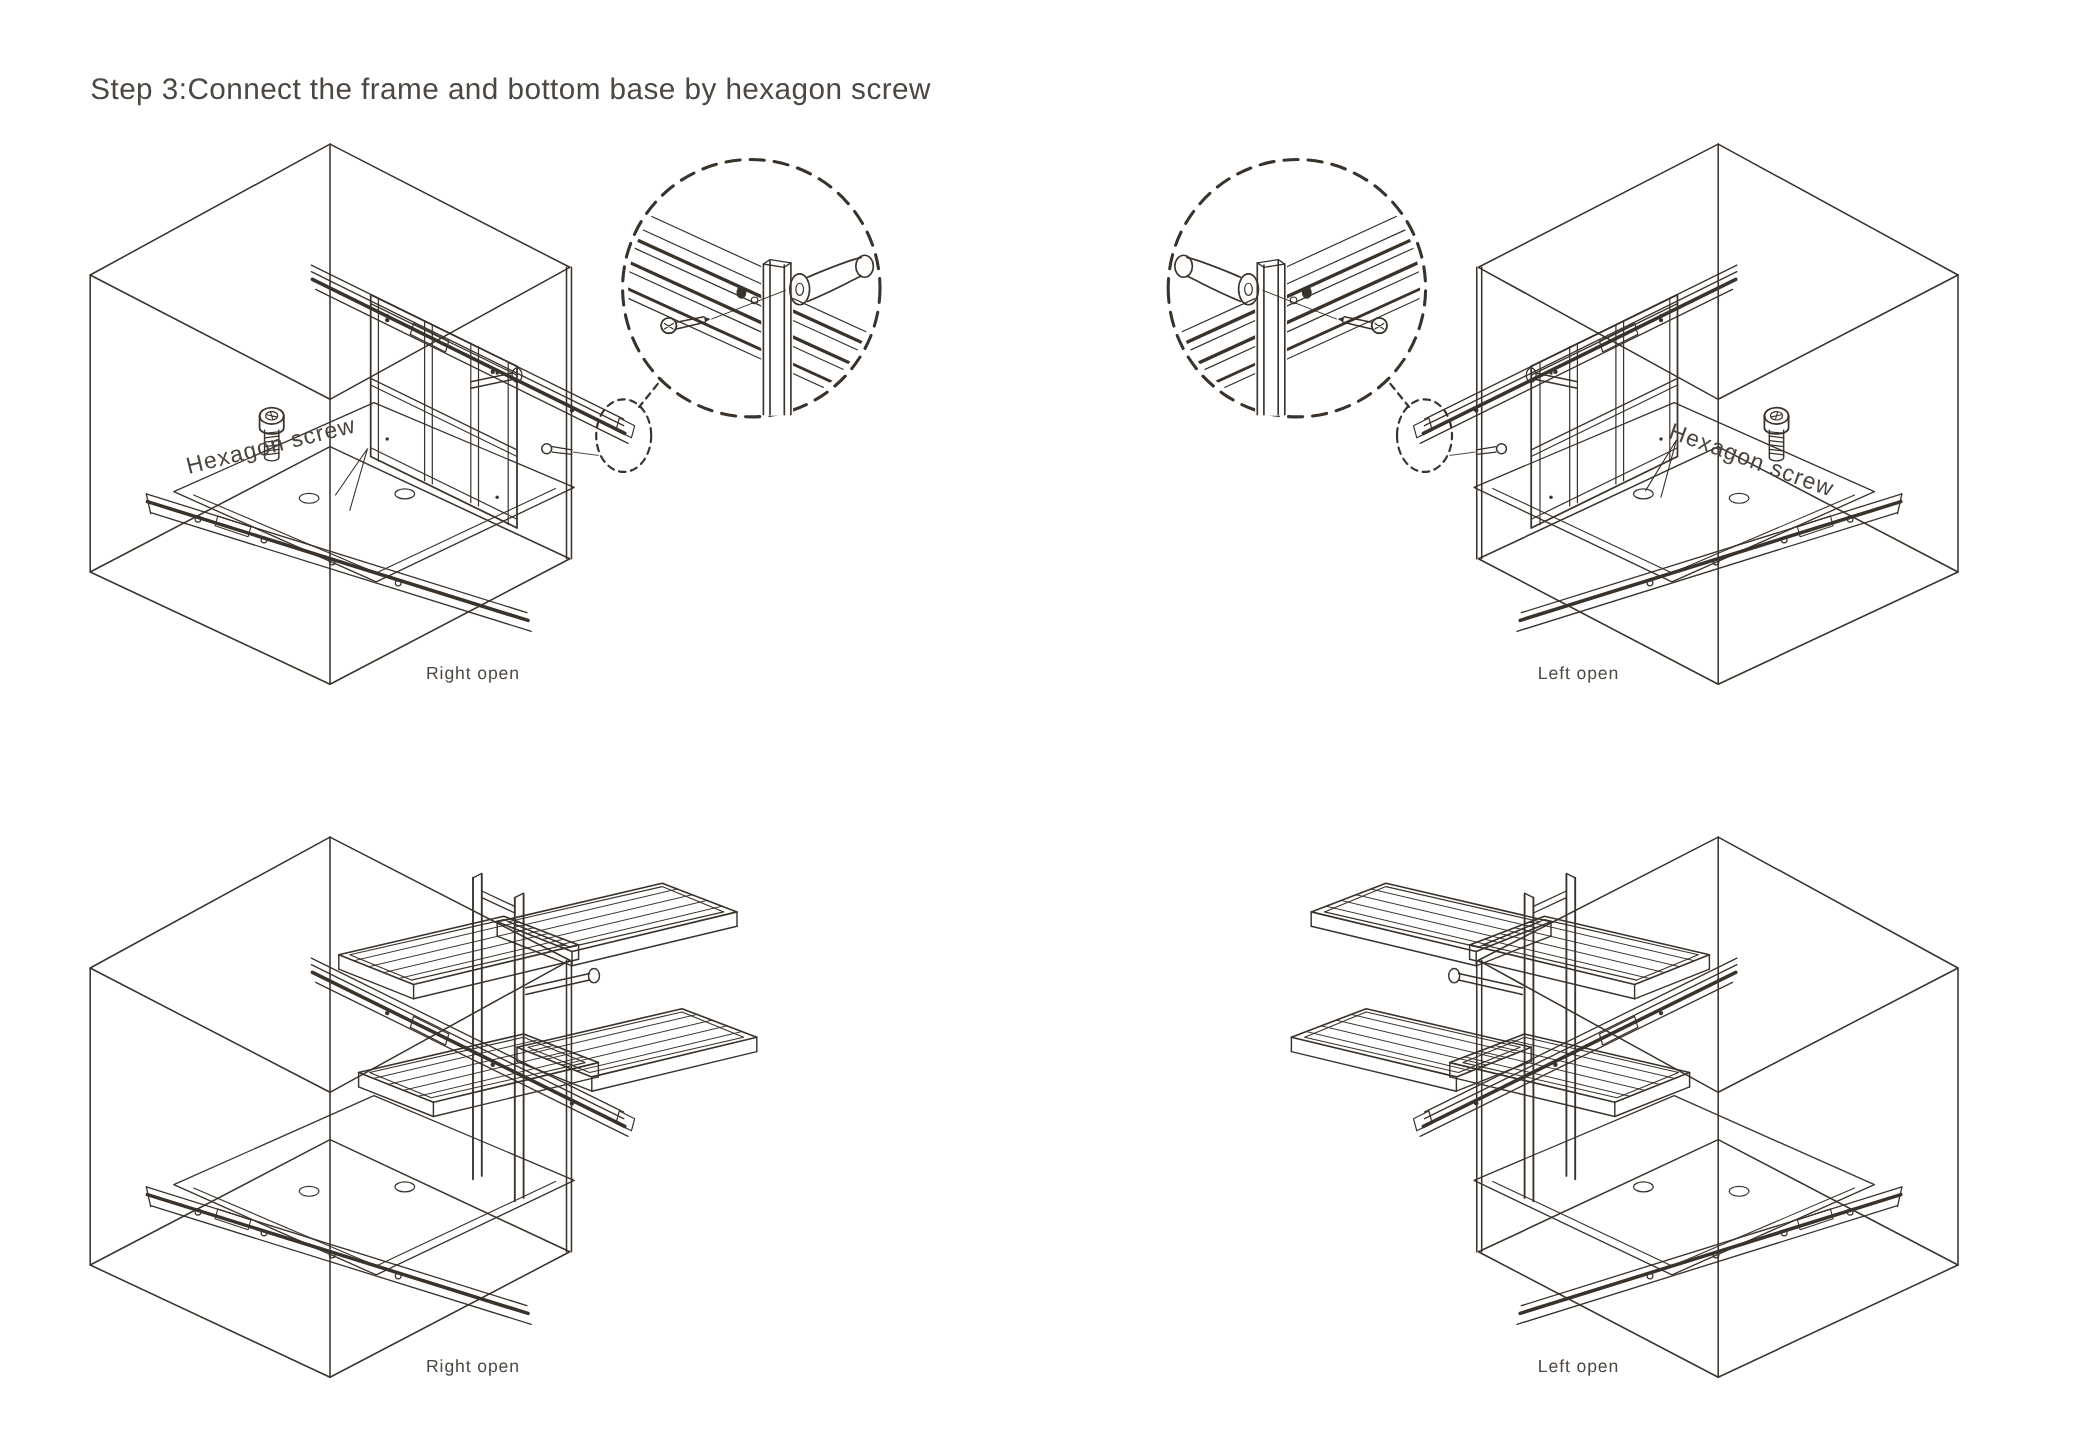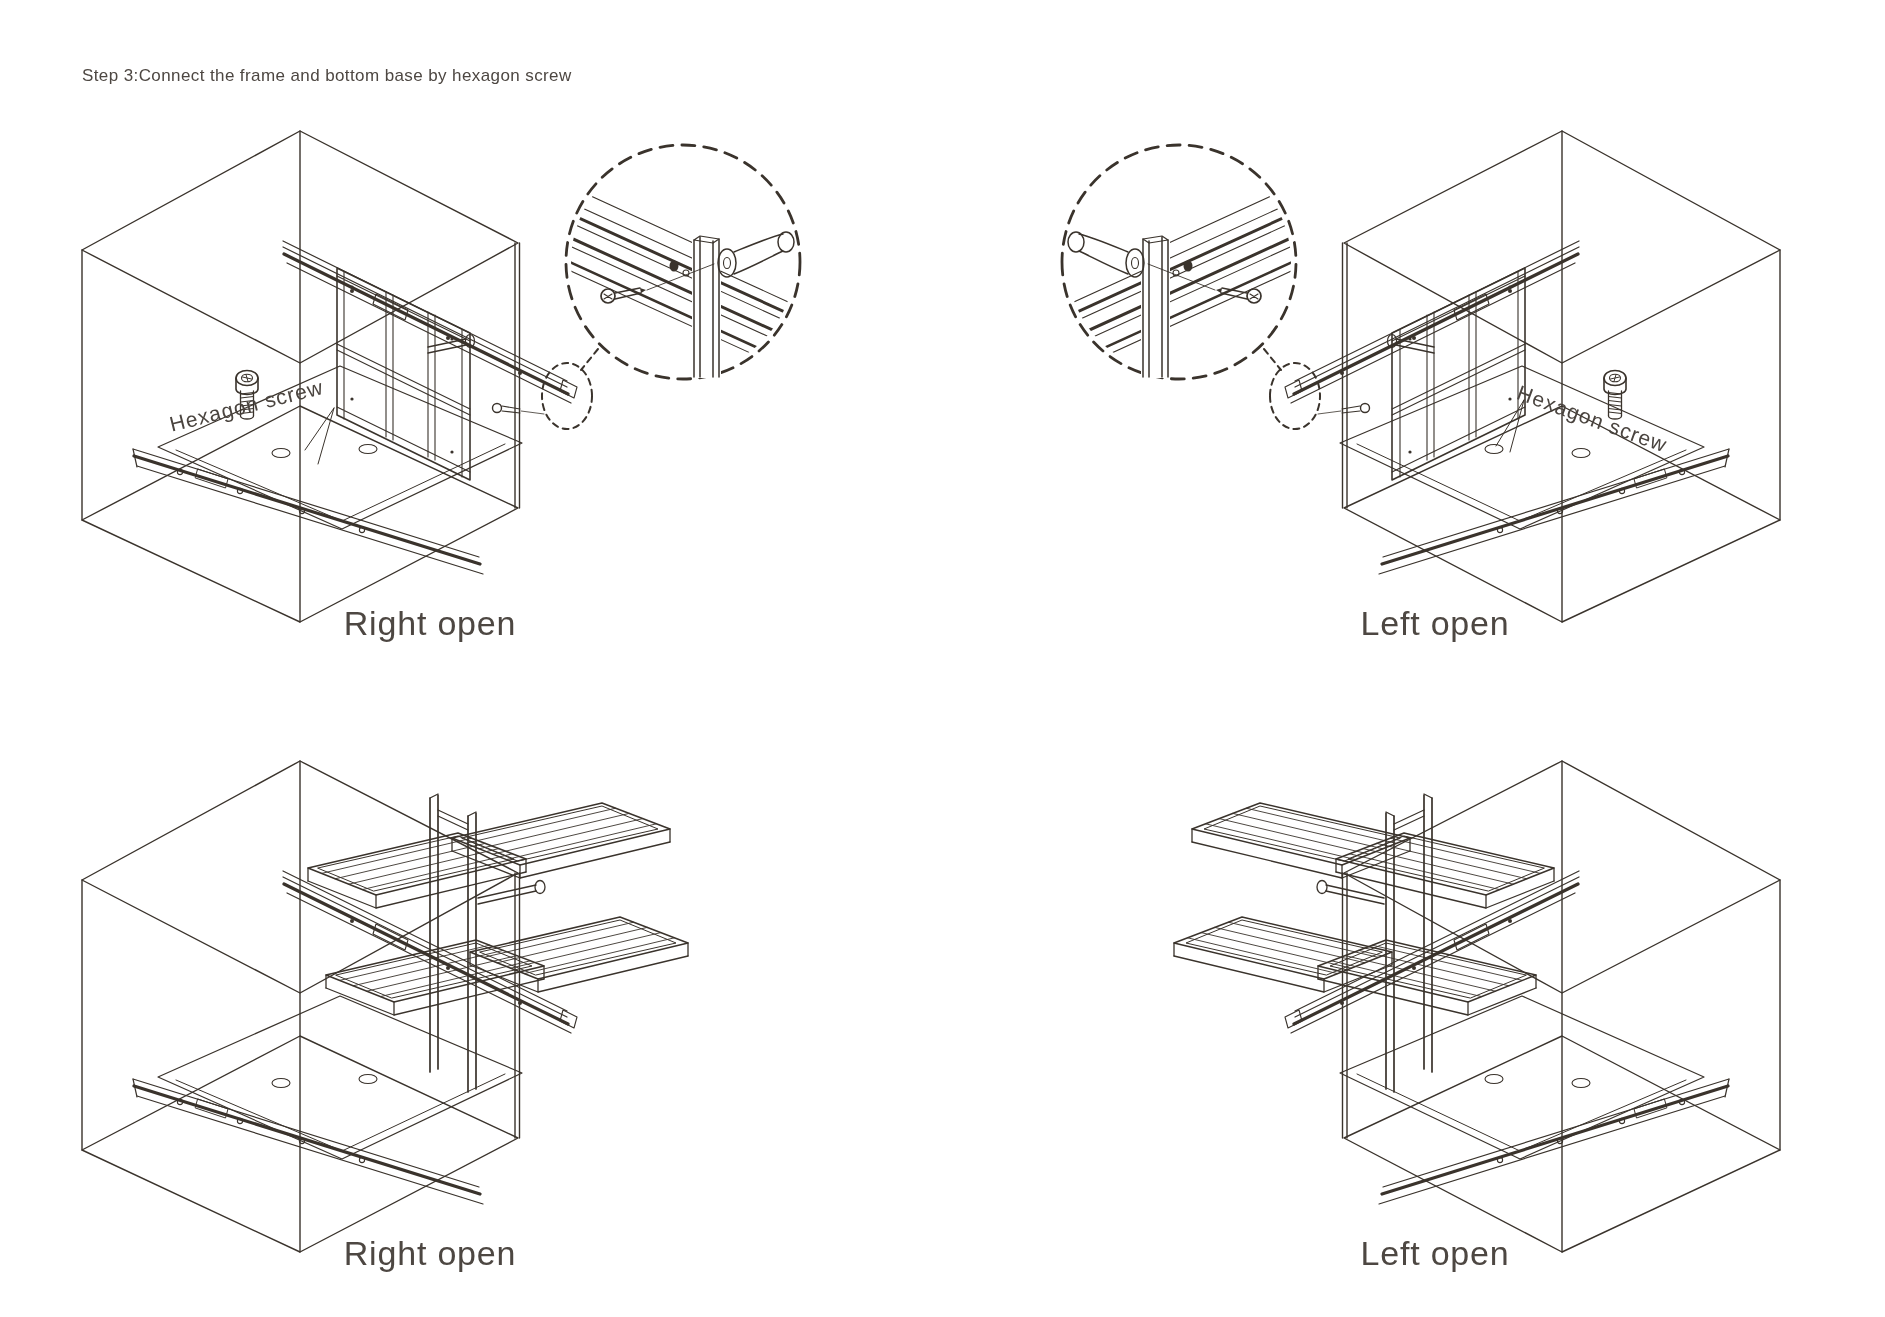--- a/index.html
+++ b/index.html
@@ -7,26 +7,26 @@
     position:relative;
     width:1885px;height:1317px;
     background:#ffffff;
     font-family:"Liberation Sans", sans-serif;
     color:#4d4742;
     overflow:hidden;
   }
   .art{position:absolute;left:0;top:0;}
   .txt{position:absolute;white-space:nowrap;}
   .step-title{
-    font-size:17px;
+    font-size:27px;
     letter-spacing:0.4px;
     color:#4d4742;
   }
   .caption{
-    font-size:34px;
+    font-size:16px;
     letter-spacing:0.8px;
     width:260px;
     text-align:center;
     color:#4d4742;
   }
   .screw-label{
     font-size:21px;
     letter-spacing:1px;
     color:#4a443f;
     transform-origin:left center;

